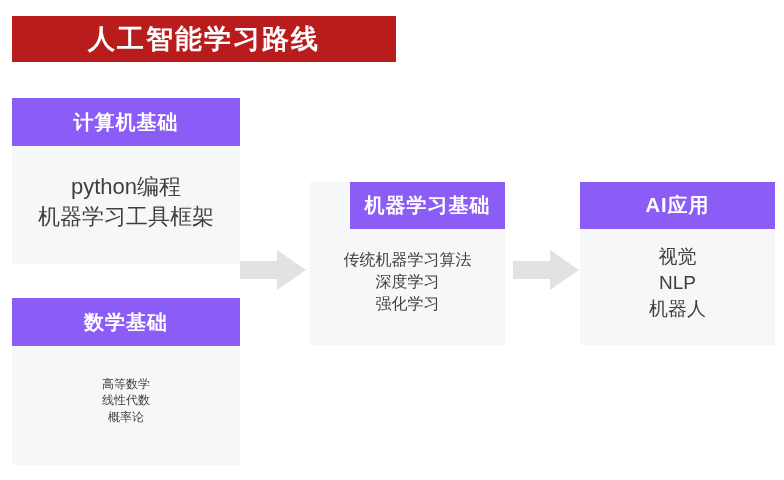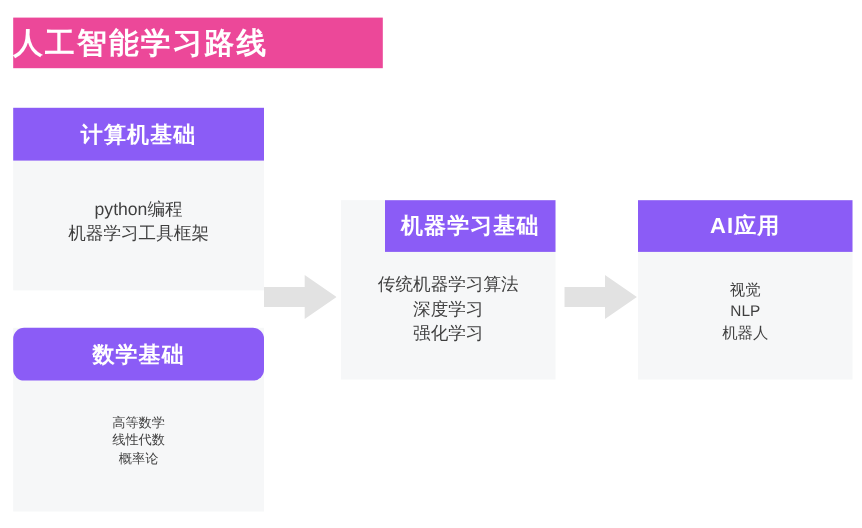--- a/index.html
+++ b/index.html
@@ -14,26 +14,26 @@
     overflow: hidden;
     font-family: "Liberation Sans", "DejaVu Sans", sans-serif;
     -webkit-font-smoothing: antialiased;
   }
 
   
   .title-banner {
     position: absolute;
     left: 12px;
     top: 16px;
-    width: 336px;
+    width: 384px;
     height: 46px;
-    background: #ec4899;
+    background: #b91c1c;
     display: flex;
     align-items: center;
-    justify-content: flex-start;
+    justify-content: center;
     box-sizing: border-box;
   }
   .title-banner .title-text {
     color: #ffffff;
     font-size: 27px;
     font-weight: bold;
     letter-spacing: 2px;
     line-height: 1;
   }
 
@@ -73,36 +73,35 @@
     top: 98px;
     width: 228px;
     height: 166px;
   }
   #card-computer .card-header {
     height: 48px;
     font-size: 20px;
   }
   #card-computer .card-body {
     height: 118px;
-    font-size: 16px;
+    font-size: 22px;
     padding-bottom: 6px;
     align-items: center;
   }
 
   
   #card-math {
     left: 12px;
     top: 298px;
     width: 228px;
     height: 167px;
   }
   #card-math .card-header {
     height: 48px;
     font-size: 20px;
-    border-radius: 10px;
   }
   #card-math .card-body {
     height: 119px;
     font-size: 12px;
     padding-bottom: 10px;
   }
 
   
   #card-ml {
     left: 310px;
@@ -127,21 +126,21 @@
     top: 182px;
     width: 195px;
     height: 163px;
   }
   #card-ai .card-header {
     height: 47px;
     font-size: 20px;
   }
   #card-ai .card-body {
     height: 116px;
-    font-size: 14px;
+    font-size: 19px;
     padding-bottom: 8px;
   }
 
   
   .arrow {
     position: absolute;
     width: 66px;
     height: 44px;
   }
   #arrow-1 { left: 240px; top: 248px; }

